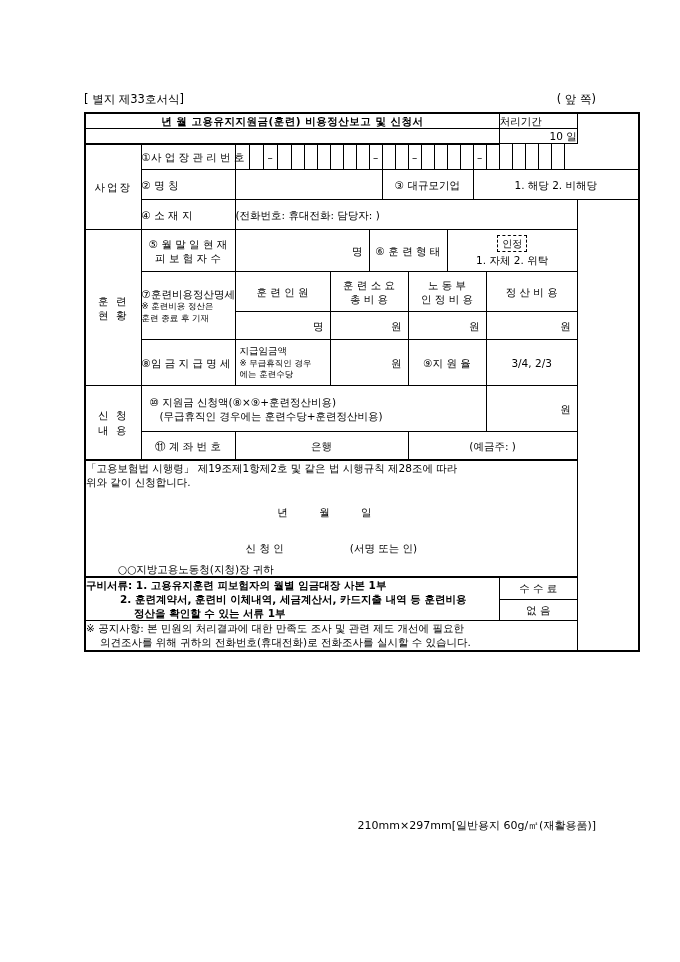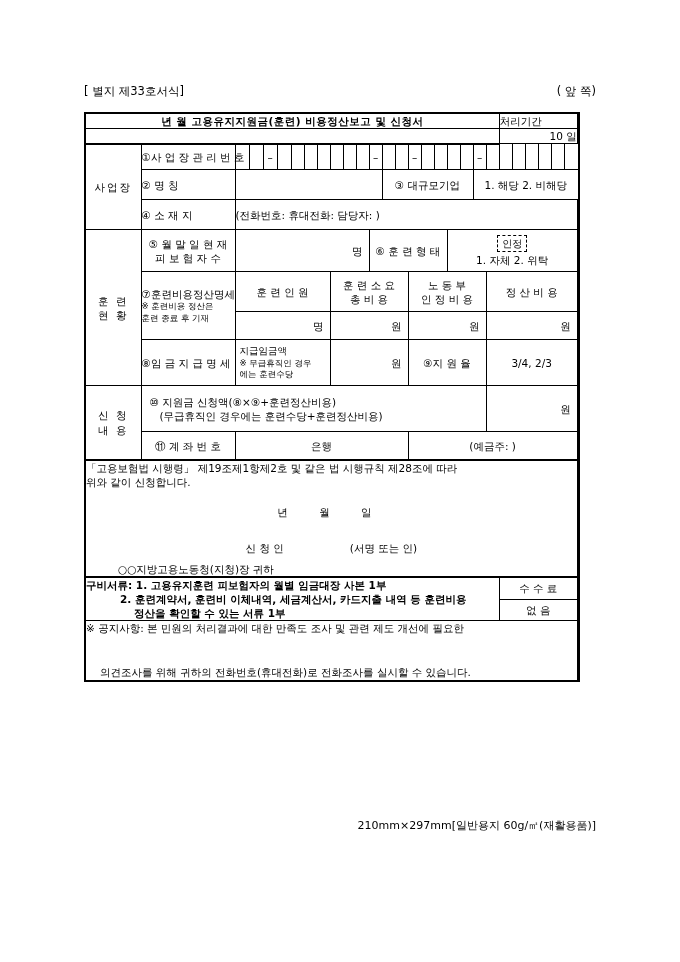--- a/index.html
+++ b/index.html
@@ -17,35 +17,35 @@
   }
   .page {
     position: absolute;
     left: 0; top: 0;
     width: 680px;
     height: 962px;
   }
   .top-labels {
     position: absolute;
     left: 84px;
-    top: 84px;
+    top: 92px;
     width: 512px;
     display: flex;
     justify-content: space-between;
     font-size: 11.5px;
   }
   .form-wrap {
     position: absolute;
     left: 84px;
     top: 112px;
     width: 512px;
   }
   table.main {
     border-collapse: collapse;
-    width: 496px;
+    width: 556px;
     table-layout: fixed;
     padding-left: 48px;
   }
   table.main td {
     border: 1px solid #000;
     padding: 0;
     vertical-align: middle;
     font-size: 10.5px;
     line-height: 1.35;
   }
@@ -140,21 +140,20 @@
   .docs .line3 {
     padding-left: 48px;
   }
   .notice {
     padding: 7px 8px;
     font-size: 10.5px;
     line-height: 1.7;
   }
   .notice .l2 {
     padding-left: 14px;
-    margin-top: 30px;
   }
   .footer-note {
     position: absolute;
     right: 84px;
     top: 818px;
     font-size: 11px;
   }
   .dashed-box {
     border: 1px dashed #000;
     padding: 1px 4px;

